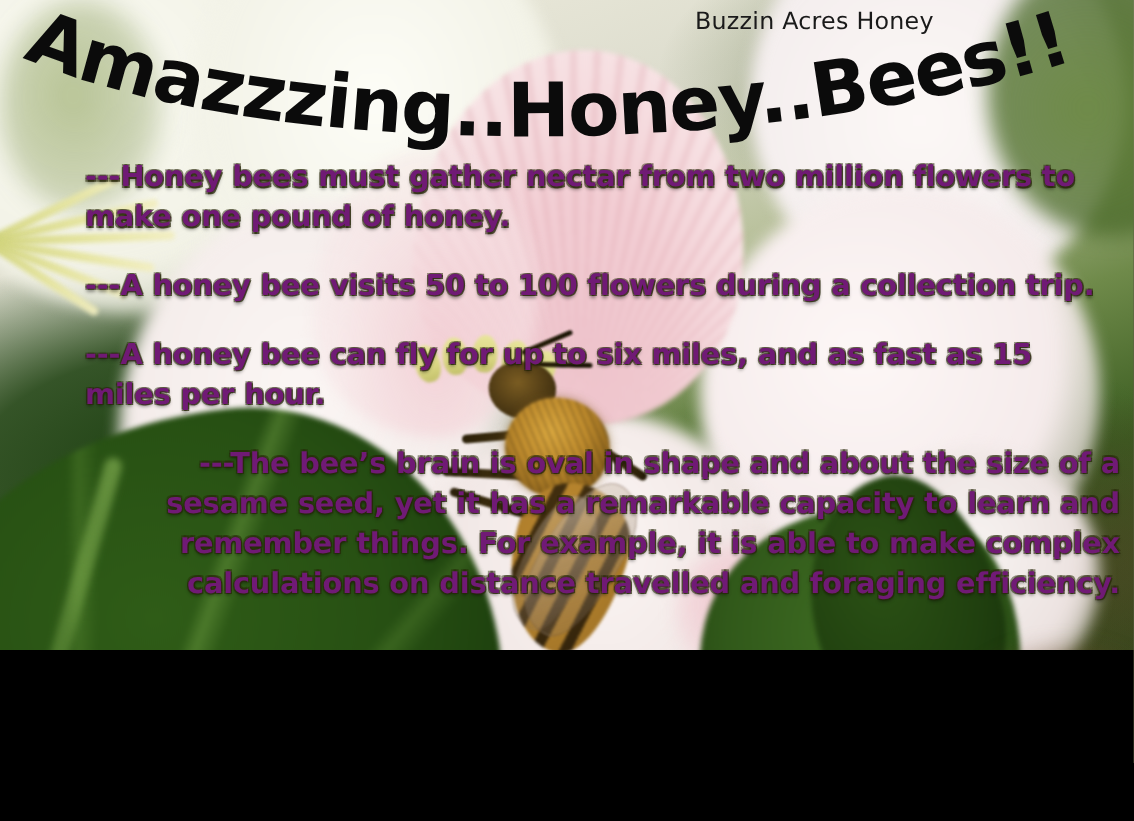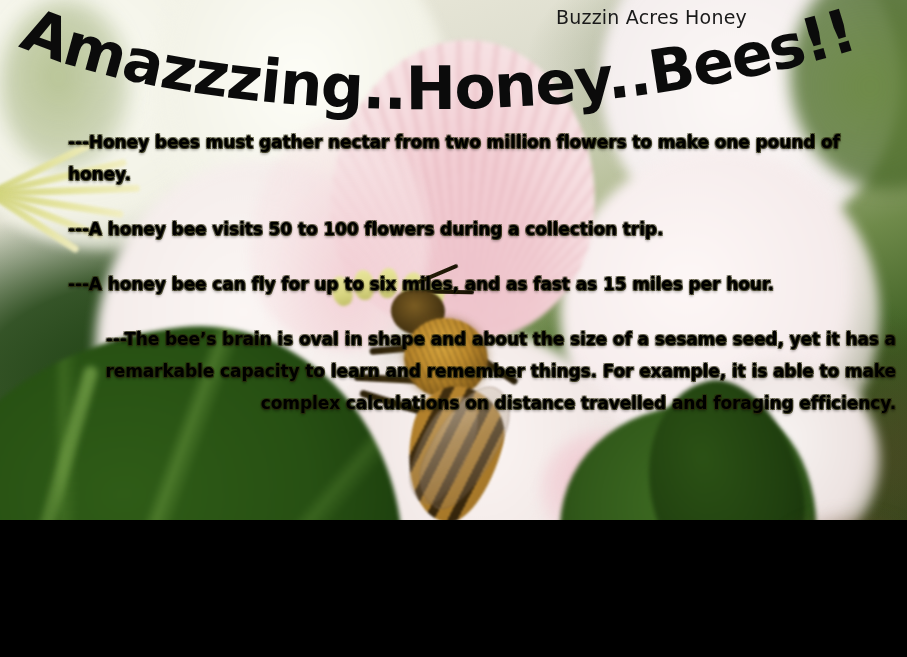--- a/index.html
+++ b/index.html
@@ -262,23 +262,23 @@
 
   
   .facts {
     position: absolute;
     left: 68px; top: 126px;
     width: 828px;
   }
   .fact {
     font-family: "DejaVu Sans", sans-serif;
     font-weight: bold;
-    font-size: 17px;
+    font-size: 23px;
     line-height: 32px;
-    color: #000000;
+    color: #701a75;
     margin: 0 0 23px 0;
     text-shadow:
        1px  1px 0 rgba(40,40,10,0.75),
       -1px  1px 0 rgba(40,40,10,0.55),
        1px -1px 0 rgba(40,40,10,0.55),
       -1px -1px 0 rgba(40,40,10,0.45),
        0 2px 3px rgba(0,0,0,0.45);
     letter-spacing: -0.1px;
   }
   .fact:last-child { margin-bottom: 0; text-align: right; }

